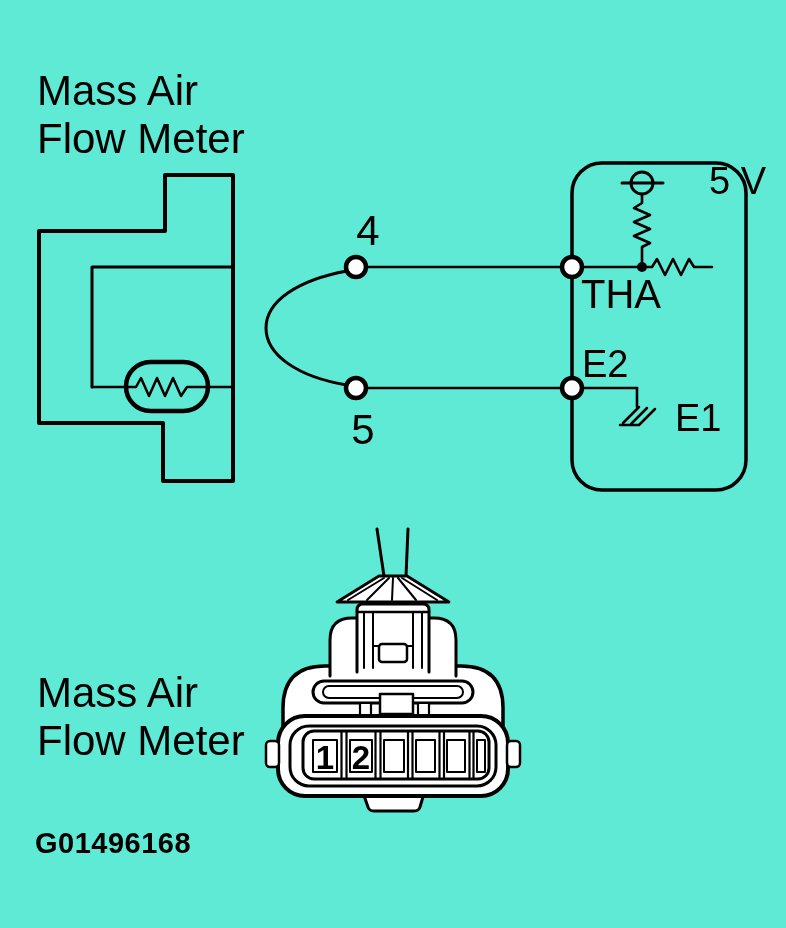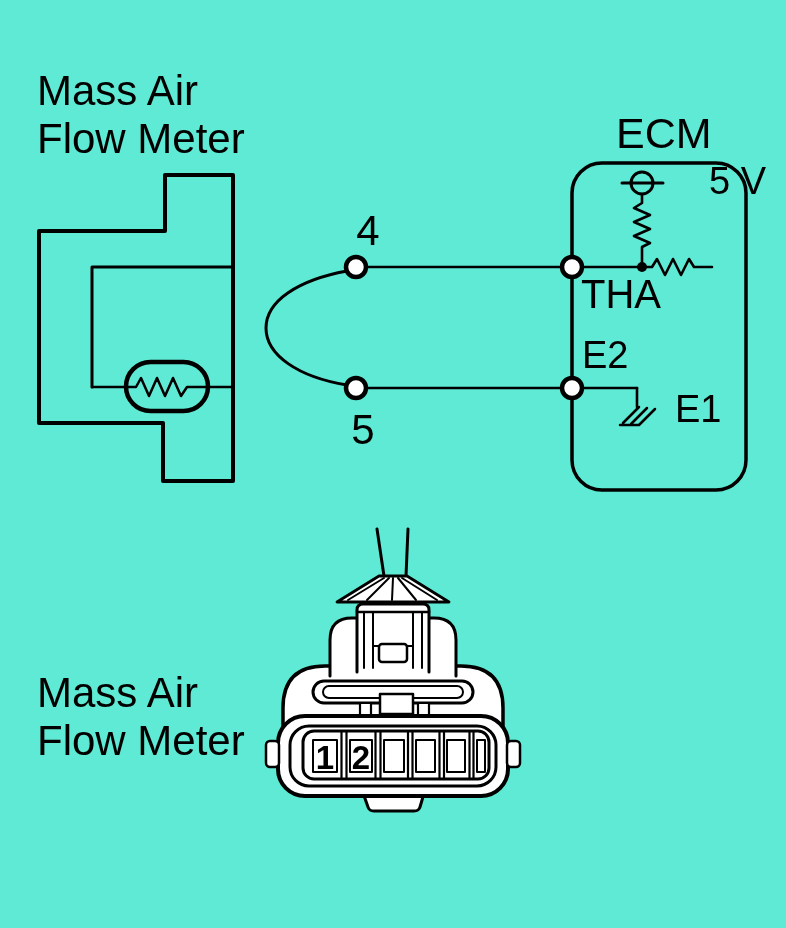--- a/index.html
+++ b/index.html
@@ -5,21 +5,21 @@
   html,body{margin:0;padding:0;background:#fff;}
   #page{position:relative;width:786px;height:928px;background:#5eead4;overflow:hidden;
         font-family:"Liberation Sans", sans-serif;color:#000;}
   #art{position:absolute;left:0;top:0;}
   .t{position:absolute;color:#000;white-space:nowrap;line-height:1.12;}
   .lbl-big{font-size:42px;line-height:48px;font-weight:400;}
   .pin-num{font-size:42px;font-weight:400;text-align:center;}
   .ecm-title{font-size:43px;font-weight:400;}
   .supply{font-size:38px;font-weight:400;margin-left:37px;}
   .term{font-size:40px;font-weight:400;}
-  .term-sm{font-size:38px;font-weight:400;}
+  .term-sm{font-size:38px;font-weight:400;margin-top:9px;}
   .fig-id{font-size:29px;font-weight:700;letter-spacing:0.5px;}
   .cavity-num{font-size:33px;font-weight:700;text-align:center;}
   .block{display:block;}
 </style>
 </head>
 <body>
 
 <div id="page">
 
   <svg id="art" width="786" height="928" viewBox="0 0 786 928">
@@ -101,33 +101,33 @@
 
   <div class="t lbl-big" style="left:37px;top:67px;">
     <span class="block">Mass Air</span>
     <span class="block">Flow Meter</span>
   </div>
 
   <div class="t pin-num" style="left:354px;top:207px;width:28px;">4</div>
 
   <div class="t pin-num" style="left:349px;top:406px;width:28px;">5</div>
 
-  <div class="t ecm-title" style="left:616px;top:109px;">ECM</div>
 
   <div class="t supply" style="left:672px;top:160px;">5 V</div>
 
   <div class="t term" style="left:581px;top:272px;text-align:center;">THA</div>
 
   <div class="t term-sm" style="left:582px;top:334px;">E2</div>
 
   <div class="t term-sm" style="left:675px;top:388px;">E1</div>
 
   <div class="t lbl-big" style="left:37px;top:669px;">
     <span class="block">Mass Air</span>
     <span class="block">Flow Meter</span>
   </div>
 
   <div class="t cavity-num" style="left:313px;top:740px;width:24px;">1</div>
 
   <div class="t cavity-num" style="left:349px;top:740px;width:24px;">2</div>
 
+  <div class="t fig-id" style="left:35px;top:827px;">G01496168</div>
 
 </div>
 
 </body></html>

